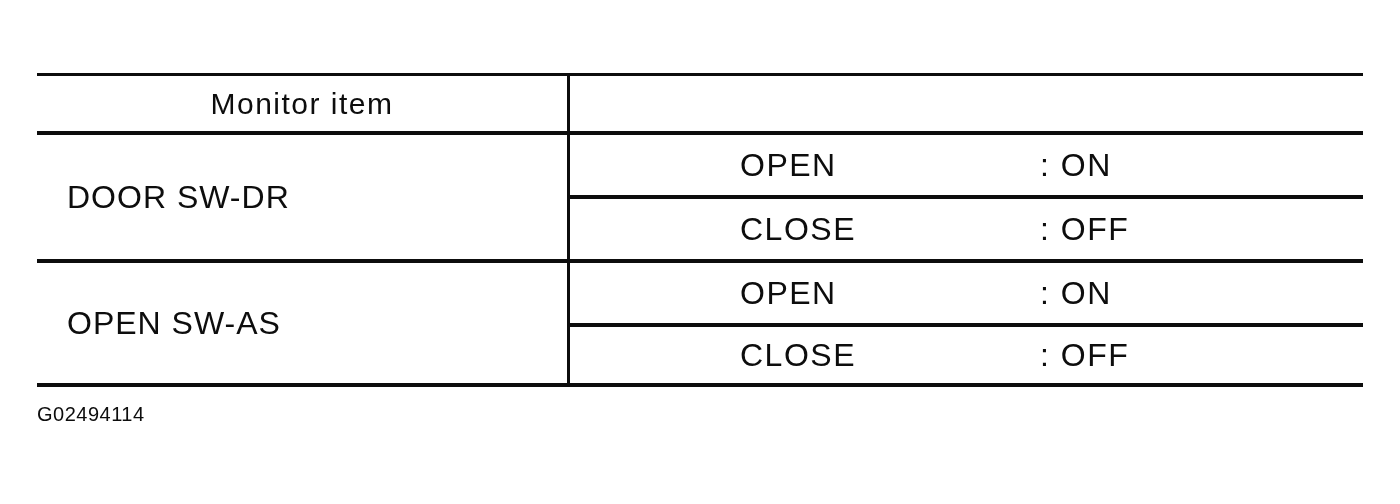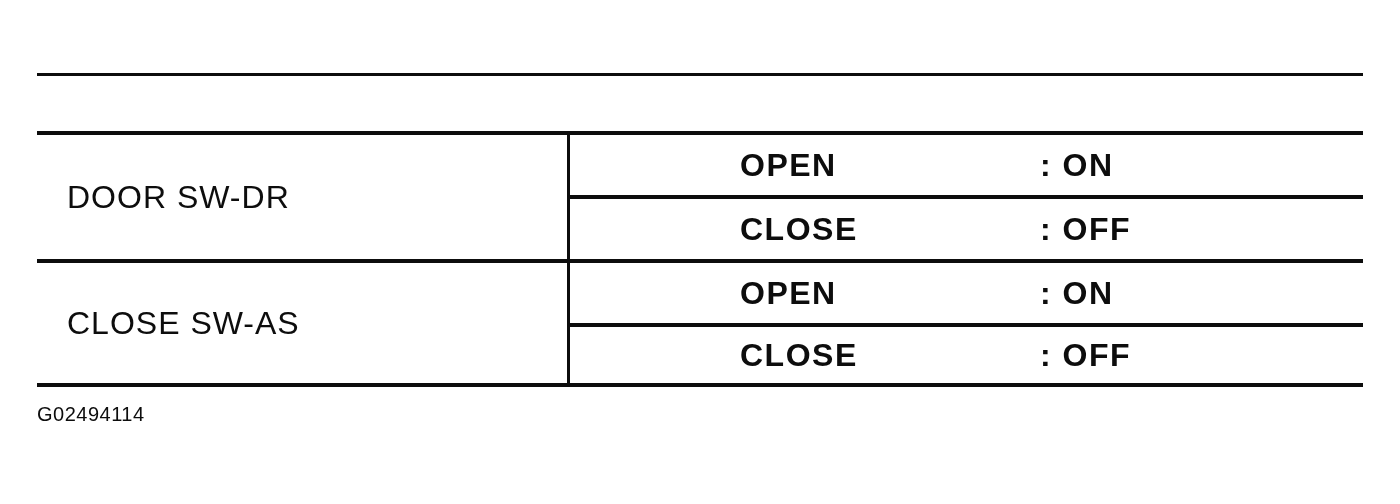--- a/index.html
+++ b/index.html
@@ -59,21 +59,20 @@
     flex: 1;
     display: flex;
     flex-direction: column;
   }
   .cond-row {
     height: 60px;
     display: flex;
     align-items: center;
     font-size: 32px;
     letter-spacing: 1.5px;
-    font-weight: bold;
   }
   .cond-row.cond-top { border-bottom: 4px solid #0d0d0d; }
   .body-row.row-second .cond-row.cond-bottom { height: 56px; }
   .cond-state {
     margin-left: 170px;
     width: 300px;
   }
   .cond-value { }
   .figure-id {
     position: absolute;
@@ -84,38 +83,39 @@
   }
 </style>
 </head>
 <body>
 
 <div class="page">
 
   <div class="monitor-table">
 
     <div class="header-row">
+      <div class="th th-left">Monitor item</div>
     </div>
 
     <div class="body-row row-first">
       <div class="item-cell">DOOR SW-DR</div>
       <div class="cond-cell">
         <div class="cond-row cond-top">
           <span class="cond-state">OPEN</span>
           <span class="cond-value">: ON</span>
         </div>
         <div class="cond-row cond-bottom">
           <span class="cond-state">CLOSE</span>
           <span class="cond-value">: OFF</span>
         </div>
       </div>
     </div>
 
     <div class="body-row row-second">
-      <div class="item-cell">CLOSE SW-AS</div>
+      <div class="item-cell">OPEN SW-AS</div>
       <div class="cond-cell">
         <div class="cond-row cond-top">
           <span class="cond-state">OPEN</span>
           <span class="cond-value">: ON</span>
         </div>
         <div class="cond-row cond-bottom">
           <span class="cond-state">CLOSE</span>
           <span class="cond-value">: OFF</span>
         </div>
       </div>

